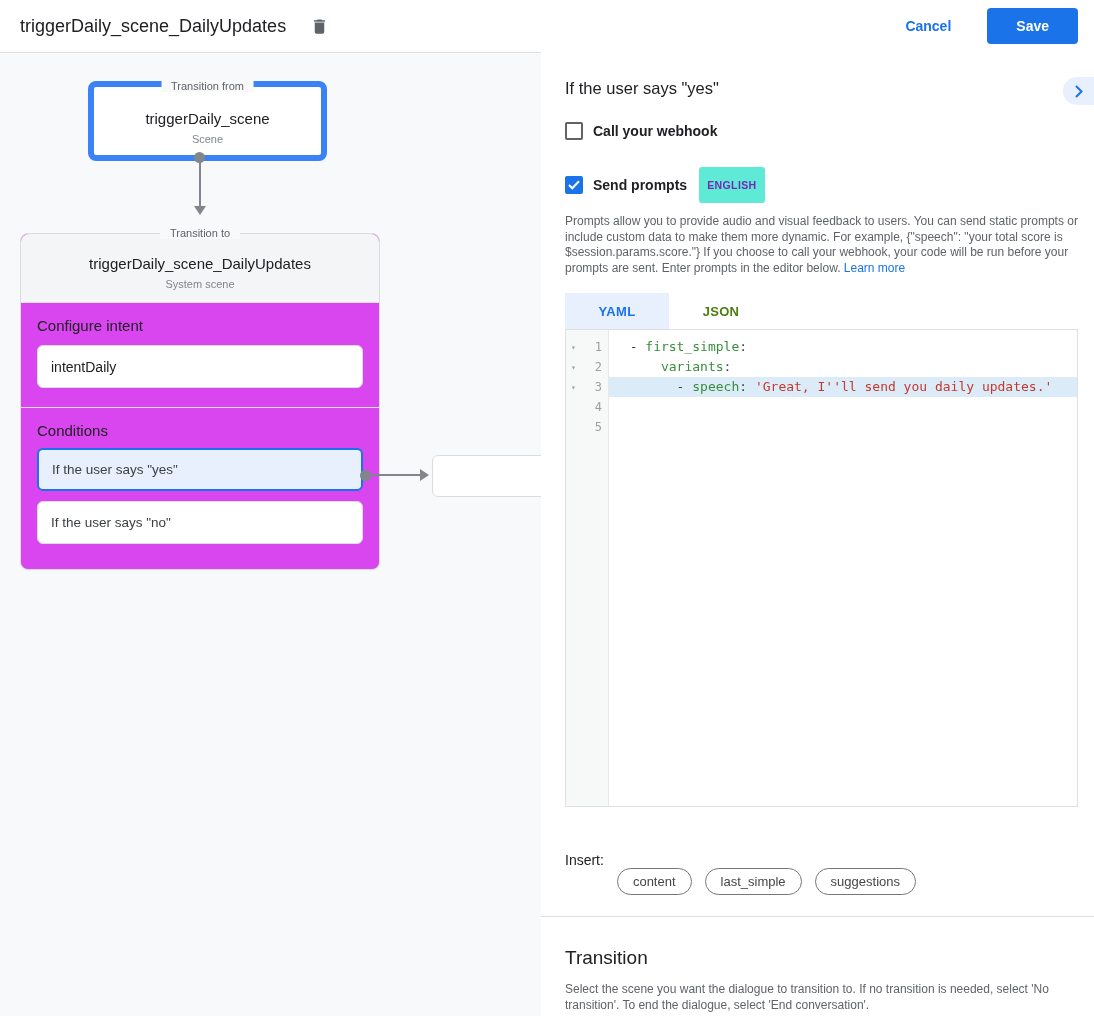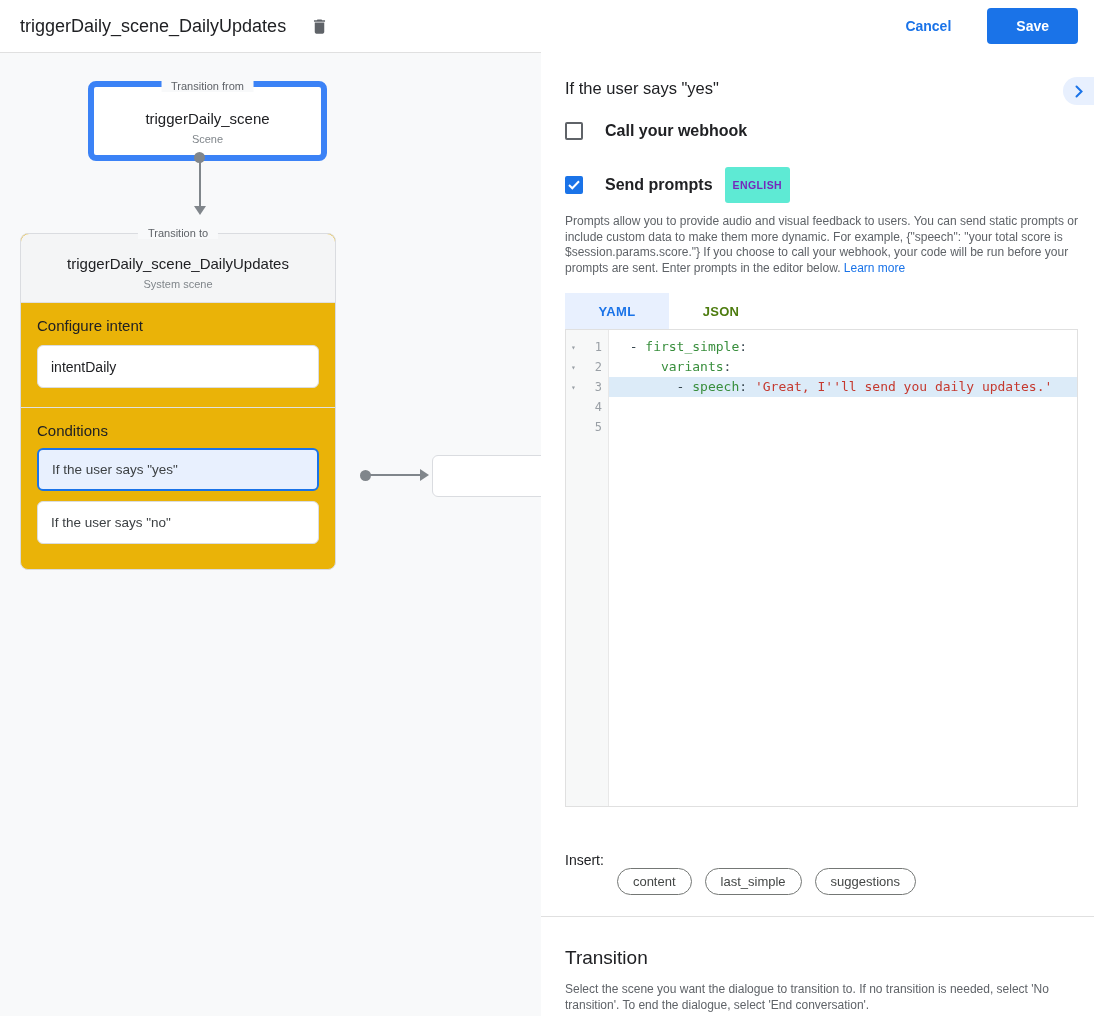--- a/index.html
+++ b/index.html
@@ -28,41 +28,41 @@
   .from-box { position:absolute; left:80px; top:28px; width:239px; height:80px; background:#fff; border:6px solid #3b82f6; border-radius:8px;margin-left:8px; }
   .node-name { text-align:center; margin-top:23px; font-size:15px; color:#202124; }
   .node-sub { text-align:center; margin-top:6px; font-size:11px; color:#80868b; }
 
   .conn-dot { position:absolute; width:11px; height:11px; border-radius:50%; background:#80868b; }
   .conn-vline { position:absolute; width:2px; background:#80868b; }
   .conn-hline { position:absolute; height:2px; background:#80868b; }
   .arrow-down { position:absolute; width:0; height:0; border-left:6px solid transparent; border-right:6px solid transparent; border-top:9px solid #80868b; }
   .arrow-right { position:absolute; width:0; height:0; border-top:6px solid transparent; border-bottom:6px solid transparent; border-left:9px solid #80868b; }
 
-  .to-card { position:absolute; left:20px; top:180px; width:316px; height:337px; background:#eab308; border:1px solid #dadce0; border-radius:8px; }
+  .to-card { position:absolute; left:20px; top:180px; width:360px; height:337px; background:#d946ef; border:1px solid #dadce0; border-radius:8px; }
   .to-card .card-header { height:69px; background:#f4f5f6; border-bottom:1px solid #e0e0e0; border-radius:8px 8px 0 0; }
   .to-card .card-header .node-name { margin-top:0; padding-top:21px; }
   .card-body { padding:0 16px; }
   .section-label { font-size:15px; color:#202124; margin-top:14px; }
   .intent-input { margin-top:11px; height:43px; border:1px solid #dadce0; border-radius:6px; background:#fff; display:flex; align-items:center; padding-left:13px; font-size:14px; color:#202124; }
   .card-divider { border:none; border-top:1px solid #e0e0e0; margin:19px -16px 0; }
   .condition { height:43px; border:1px solid #dadce0; border-radius:6px; background:#fff; display:flex; align-items:center; padding-left:13px; font-size:13.5px; color:#3c4043; margin-top:10px; cursor:pointer; }
   .condition.selected { border:2px solid #1a73e8; background:#e8f0fe; margin-top:9px; }
   .target-box { position:absolute; left:432px; top:402px; width:130px; height:42px; background:#fff; border:1px solid #dadce0; border-radius:6px; }
 
   
   .chevron-pill { position:absolute; right:0; top:25px; width:31px; height:28px; background:#e8f0fe; border-radius:14px 0 0 14px; border:none; display:flex; align-items:center; justify-content:center; cursor:pointer; }
   .detail-title { margin:0; padding-top:27px; font-size:16.5px; font-weight:normal; color:#202124; }
 
   .checkbox-row { display:flex; align-items:center; }
   .row-webhook { margin-top:24px; }
   .row-prompts { margin-top:27px; }
   .checkbox { width:18px; height:18px; border:2px solid #5f6368; border-radius:2px; background:#fff; flex:none; cursor:pointer; display:flex; align-items:center; justify-content:center; }
   .checkbox.checked { background:#1a73e8; border-color:#1a73e8; }
-  .checkbox-label { margin-left:22px; font-size:16px; font-weight:bold; color:#202124; }
+  .checkbox-label { margin-left:10px; font-size:14px; font-weight:bold; color:#202124; }
   .lang-badge { margin-left:12px; background:#5eead4; color:#7627bb; font-size:10.5px; font-weight:bold; letter-spacing:0.4px; padding:12px 8px; border-radius:3px; }
 
   .prompt-desc { margin-top:11px; width:514px; font-size:12px; line-height:15.5px; color:#5f6368; }
   .learn-more { color:#1a73e8; text-decoration:none; cursor:pointer; }
 
   .tabs { display:flex; margin-top:17px; }
   .tab { width:104px; height:36px; display:flex; align-items:center; justify-content:center; font-size:13px; font-weight:bold; letter-spacing:0.3px; color:#4d7c0f; cursor:pointer; border:none; background:none; font-family:inherit; }
   .tab.active { background:#e8f0fe; color:#1a73e8; }
 
   .editor { width:513px; height:478px; border:1px solid #e0e0e0; background:#fff; display:flex; font-family:"DejaVu Sans Mono", monospace; font-size:13px; }

